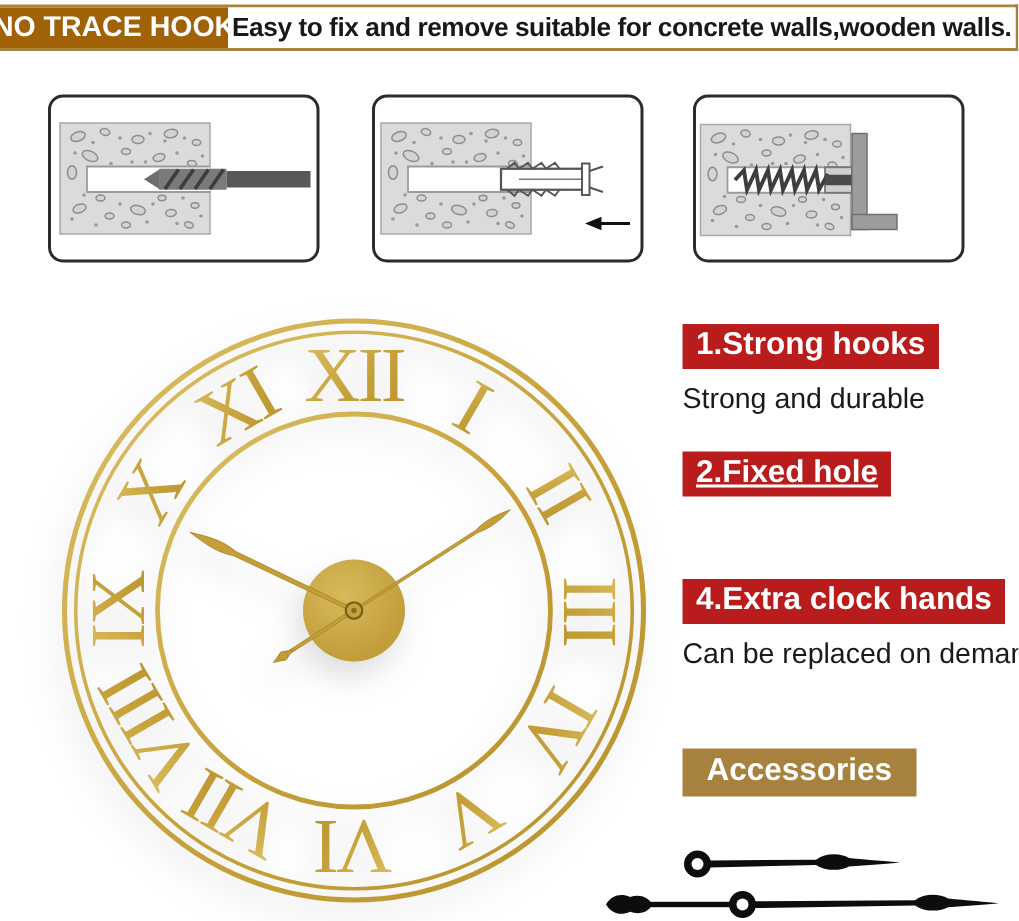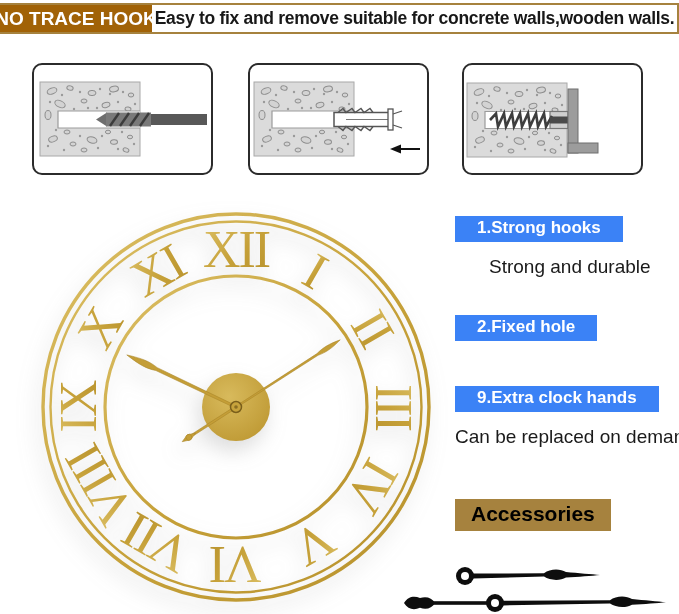--- a/index.html
+++ b/index.html
@@ -21,30 +21,30 @@
   .step svg{display:block;margin:0;}
   #step1{left:32px;} #step2{left:248px;} #step3{left:462px;}
 
   
   .clock{position:absolute;left:31px;top:207px;
          filter:drop-shadow(-4px 10px 10px rgba(120,120,120,0.25));}
   .num{font-family:"Liberation Serif",serif;font-size:52px;letter-spacing:-2px;
        text-anchor:middle;}
 
   
-  .flabel{position:absolute;background:#3b82f6;color:#fff;font-weight:bold;font-size:17px;
-          line-height:1;padding:3px 22px 6px;white-space:nowrap;}
+  .flabel{position:absolute;background:#b91c1c;color:#fff;font-weight:bold;font-size:21px;
+          line-height:1;padding:3px 9px 6px;white-space:nowrap;}
   .fdesc{position:absolute;font-size:19px;color:#1a1a1a;white-space:nowrap;}
   #f1-label{left:455px;top:216px;}
-  #f1-desc {left:455px;top:256px;margin-left:34px;}
-  #f2-label{left:455px;top:315px;}
+  #f1-desc {left:455px;top:256px;}
+  #f2-label{left:455px;top:301px;text-decoration:underline;}
   #f2-desc {left:455px;top:346px;}
   #f3-label{left:455px;top:386px;}
   #f3-desc {left:455px;top:426px;}
-  .acc-label{position:absolute;left:455px;top:499px;background:#A6823E;color:#000000;
+  .acc-label{position:absolute;left:455px;top:499px;background:#A6823E;color:#ffffff;
           font-weight:bold;font-size:21px;line-height:1;padding:4px 16px 7px;white-space:nowrap;}
 
   .hands{position:absolute;left:398px;top:560px;}
   .defs-only{position:absolute;width:0;height:0;overflow:hidden;}
 </style>
 </head>
 <body>
 
 <div class="stage">
 
@@ -206,21 +206,21 @@
       <circle cx="205" cy="256" r="3"></circle>
     </g>
 
     <circle cx="205" cy="200" r="5.5" fill="#C7A33C" stroke="#7A5F1C" stroke-width="1.5"></circle>
     <circle cx="205" cy="200" r="1.8" fill="#8A6D22"></circle>
   </svg>
 
   <div class="flabel" id="f1-label">1.Strong hooks</div>
   <div class="fdesc" id="f1-desc">Strong and durable</div>
   <div class="flabel" id="f2-label">2.Fixed hole</div>
-  <div class="flabel" id="f3-label">9.Extra clock hands</div>
+  <div class="flabel" id="f3-label">4.Extra clock hands</div>
   <div class="fdesc" id="f3-desc">Can be replaced on demand</div>
 
   <div class="acc-label">Accessories</div>
 
   <svg class="hands" width="281" height="54" viewBox="0 0 281 54">
     <g fill="#0D0D0D">
       <circle cx="67" cy="16" r="9"></circle>
       <circle cx="67" cy="16" r="4" fill="#FFFFFF"></circle>
       <path d="M75,13.6 L146,13.2 C152,8.6 162,8.4 168,12 C180,13.2 194,14.2 202,15 C194,15.8 180,16.8 168,17.6 C162,21 152,20.6 146,16.6 L75,18.4 Z"></path>
     </g>

